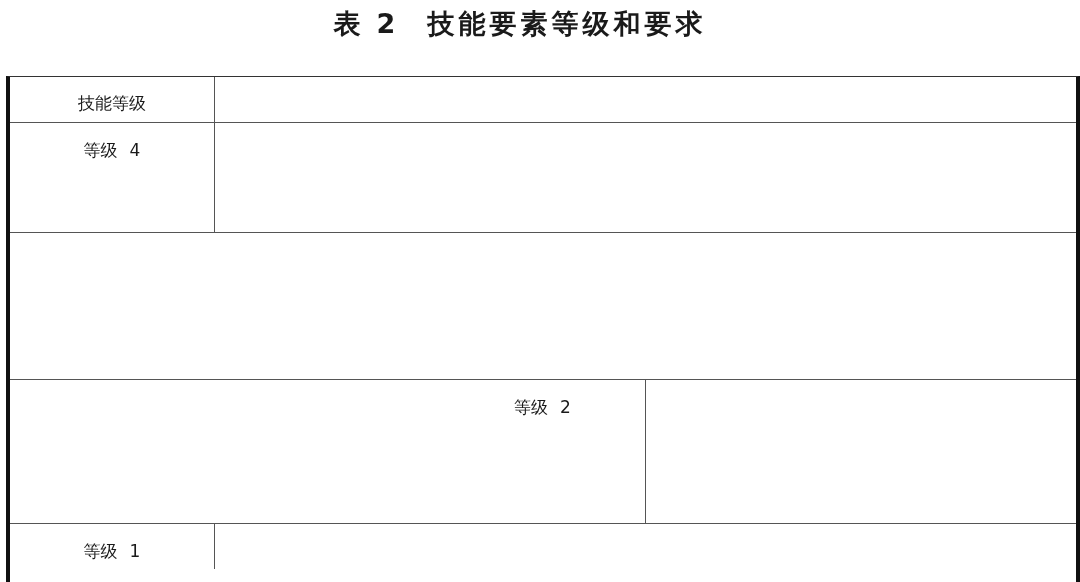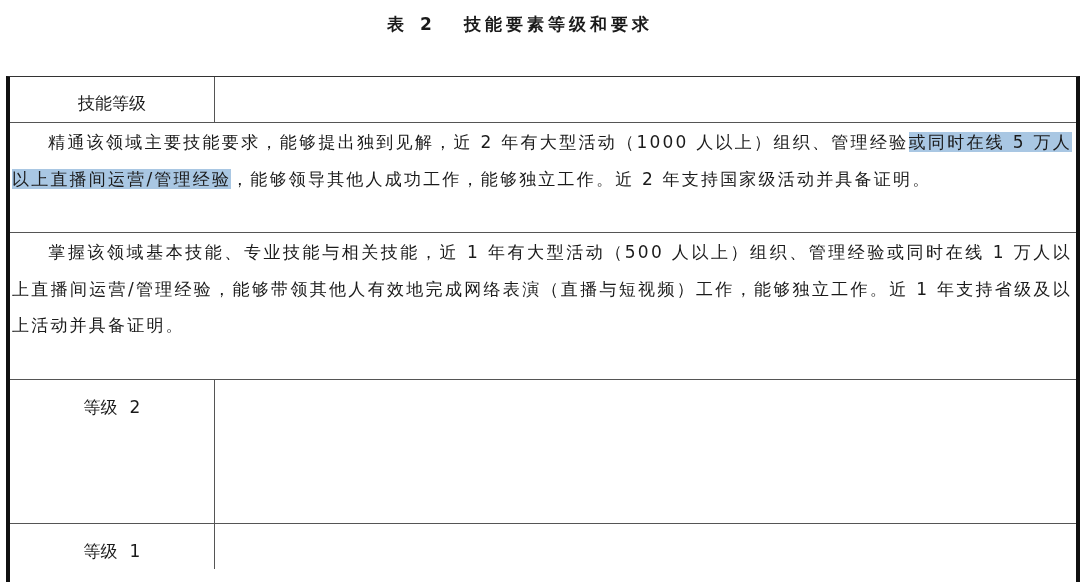--- a/index.html
+++ b/index.html
@@ -1,57 +1,54 @@
 <!DOCTYPE html>
 <html><head>
 <meta charset="utf-8">
 <style>
   html, body { margin: 0; padding: 0; background: #ffffff; }
   body { width: 1080px; height: 582px; position: relative; overflow: hidden;
          font-family: "DejaVu Sans", "Liberation Sans", sans-serif; color: #1a1a1a; }
   .title { position: absolute; top: 8px; left: 0; width: 1040px; text-align: center;
-           font-size: 17px; font-weight: bold; letter-spacing: 4px; line-height: 32px; }
+           font-size: 27px; font-weight: bold; letter-spacing: 4px; line-height: 32px; }
   .title .num { margin: 0 28px 0 12px; }
   .tbl { position: absolute; left: 6px; top: 76px; width: 1066px;
          border-left: 4px solid #111; border-right: 4px solid #111;
          border-top: 1.5px solid #333; }
   .row { display: flex; border-bottom: 1.5px solid #555; box-sizing: border-box; }
   .cell-level { width: 205px; flex: none; border-right: 1.5px solid #555; box-sizing: border-box;
                 text-align: center; font-size: 17px; line-height: 36px; padding-top: 9px; }
   .cell-req { flex: 1; font-size: 17px; line-height: 36.5px; letter-spacing: 2.2px;
               padding: 1px 4px 0 2px; text-align: justify; }
   .head .cell-level, .head .cell-req { text-align: center; letter-spacing: 0; padding-top: 9px; line-height: 34px; }
   .head { height: 46px; }
-  .r4 { height: 110px; } .r3 { height: 147px; } .r2 { height: 144px; } .r1 { height: 72px; flex-direction: column; }
+  .r4 { height: 110px; } .r3 { height: 147px; } .r2 { height: 144px; justify-content: center; } .r1 { height: 72px; flex-direction: column; }
   .indent { display: inline-block; width: 36px; }
   .hl { background: #a9c7e3; }
   .lvl-num { margin-left: 12px; }
 </style>
 </head>
 <body>
 
 <div class="title">
   <span>表</span><span class="num">2</span><span>技能要素等级和要求</span>
 </div>
 
 <div class="tbl">
   <div class="row head">
     <div class="cell-level">技能等级</div>
   </div>
 
   <div class="row r4">
-    <div class="cell-req">
-      <span class="indent"></span><span>精通该领域主要技能要求，能够提出独到见解，近 2 年有大型活动（1000 人以上）组织、管理经验</span><span class="hl">或同时在线 5 万人以上直播间运营/管理经验</span><span>，能够领导其他人成功工作，能够独立工作。近 2 年支持国家级活动并具备证明。</span>
+    <div class="cell-level">
+      <span>等级</span><span class="lvl-num">4</span>
     </div>
   </div>
 
   <div class="row r3">
-    <div class="cell-req">
-      <span class="indent"></span><span>掌握该领域基本技能、专业技能与相关技能，近 1 年有大型活动（500 人以上）组织、管理经验或同时在线 1 万人以上直播间运营/管理经验，能够带领其他人有效地完成网络表演（直播与短视频）工作，能够独立工作。近 1 年支持省级及以上活动并具备证明。</span>
-    </div>
   </div>
 
   <div class="row r2">
     <div class="cell-level">
       <span>等级</span><span class="lvl-num">2</span>
     </div>
   </div>
 
   <div class="row r1">
     <div class="cell-level">

